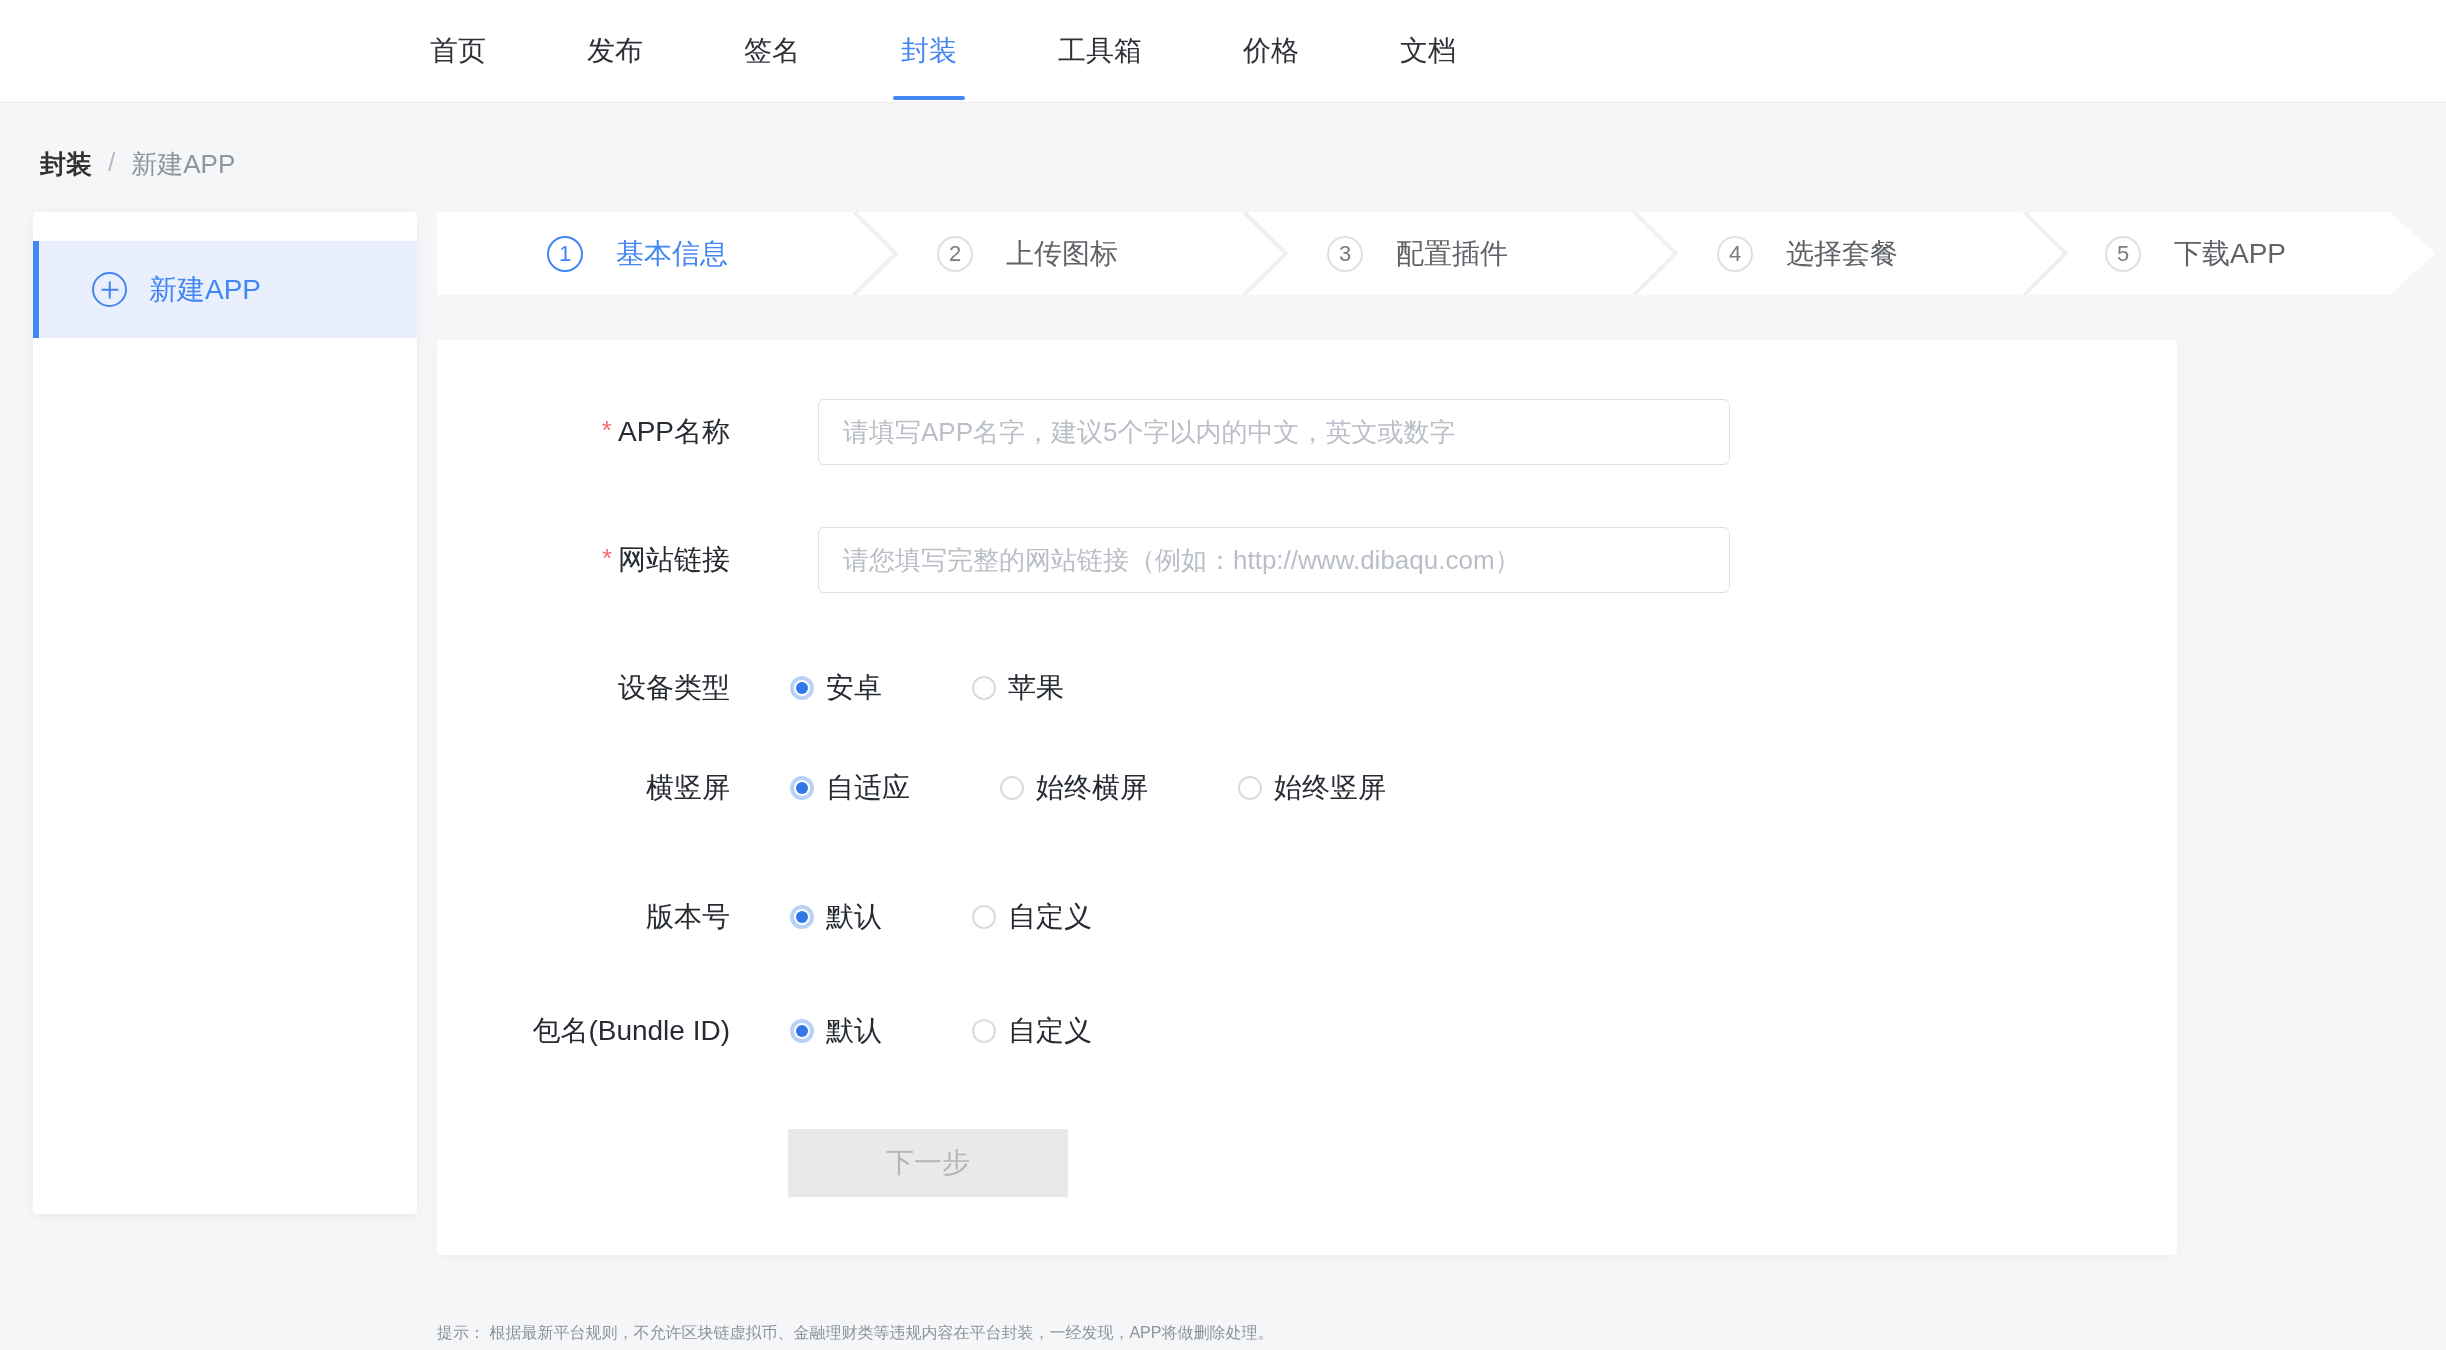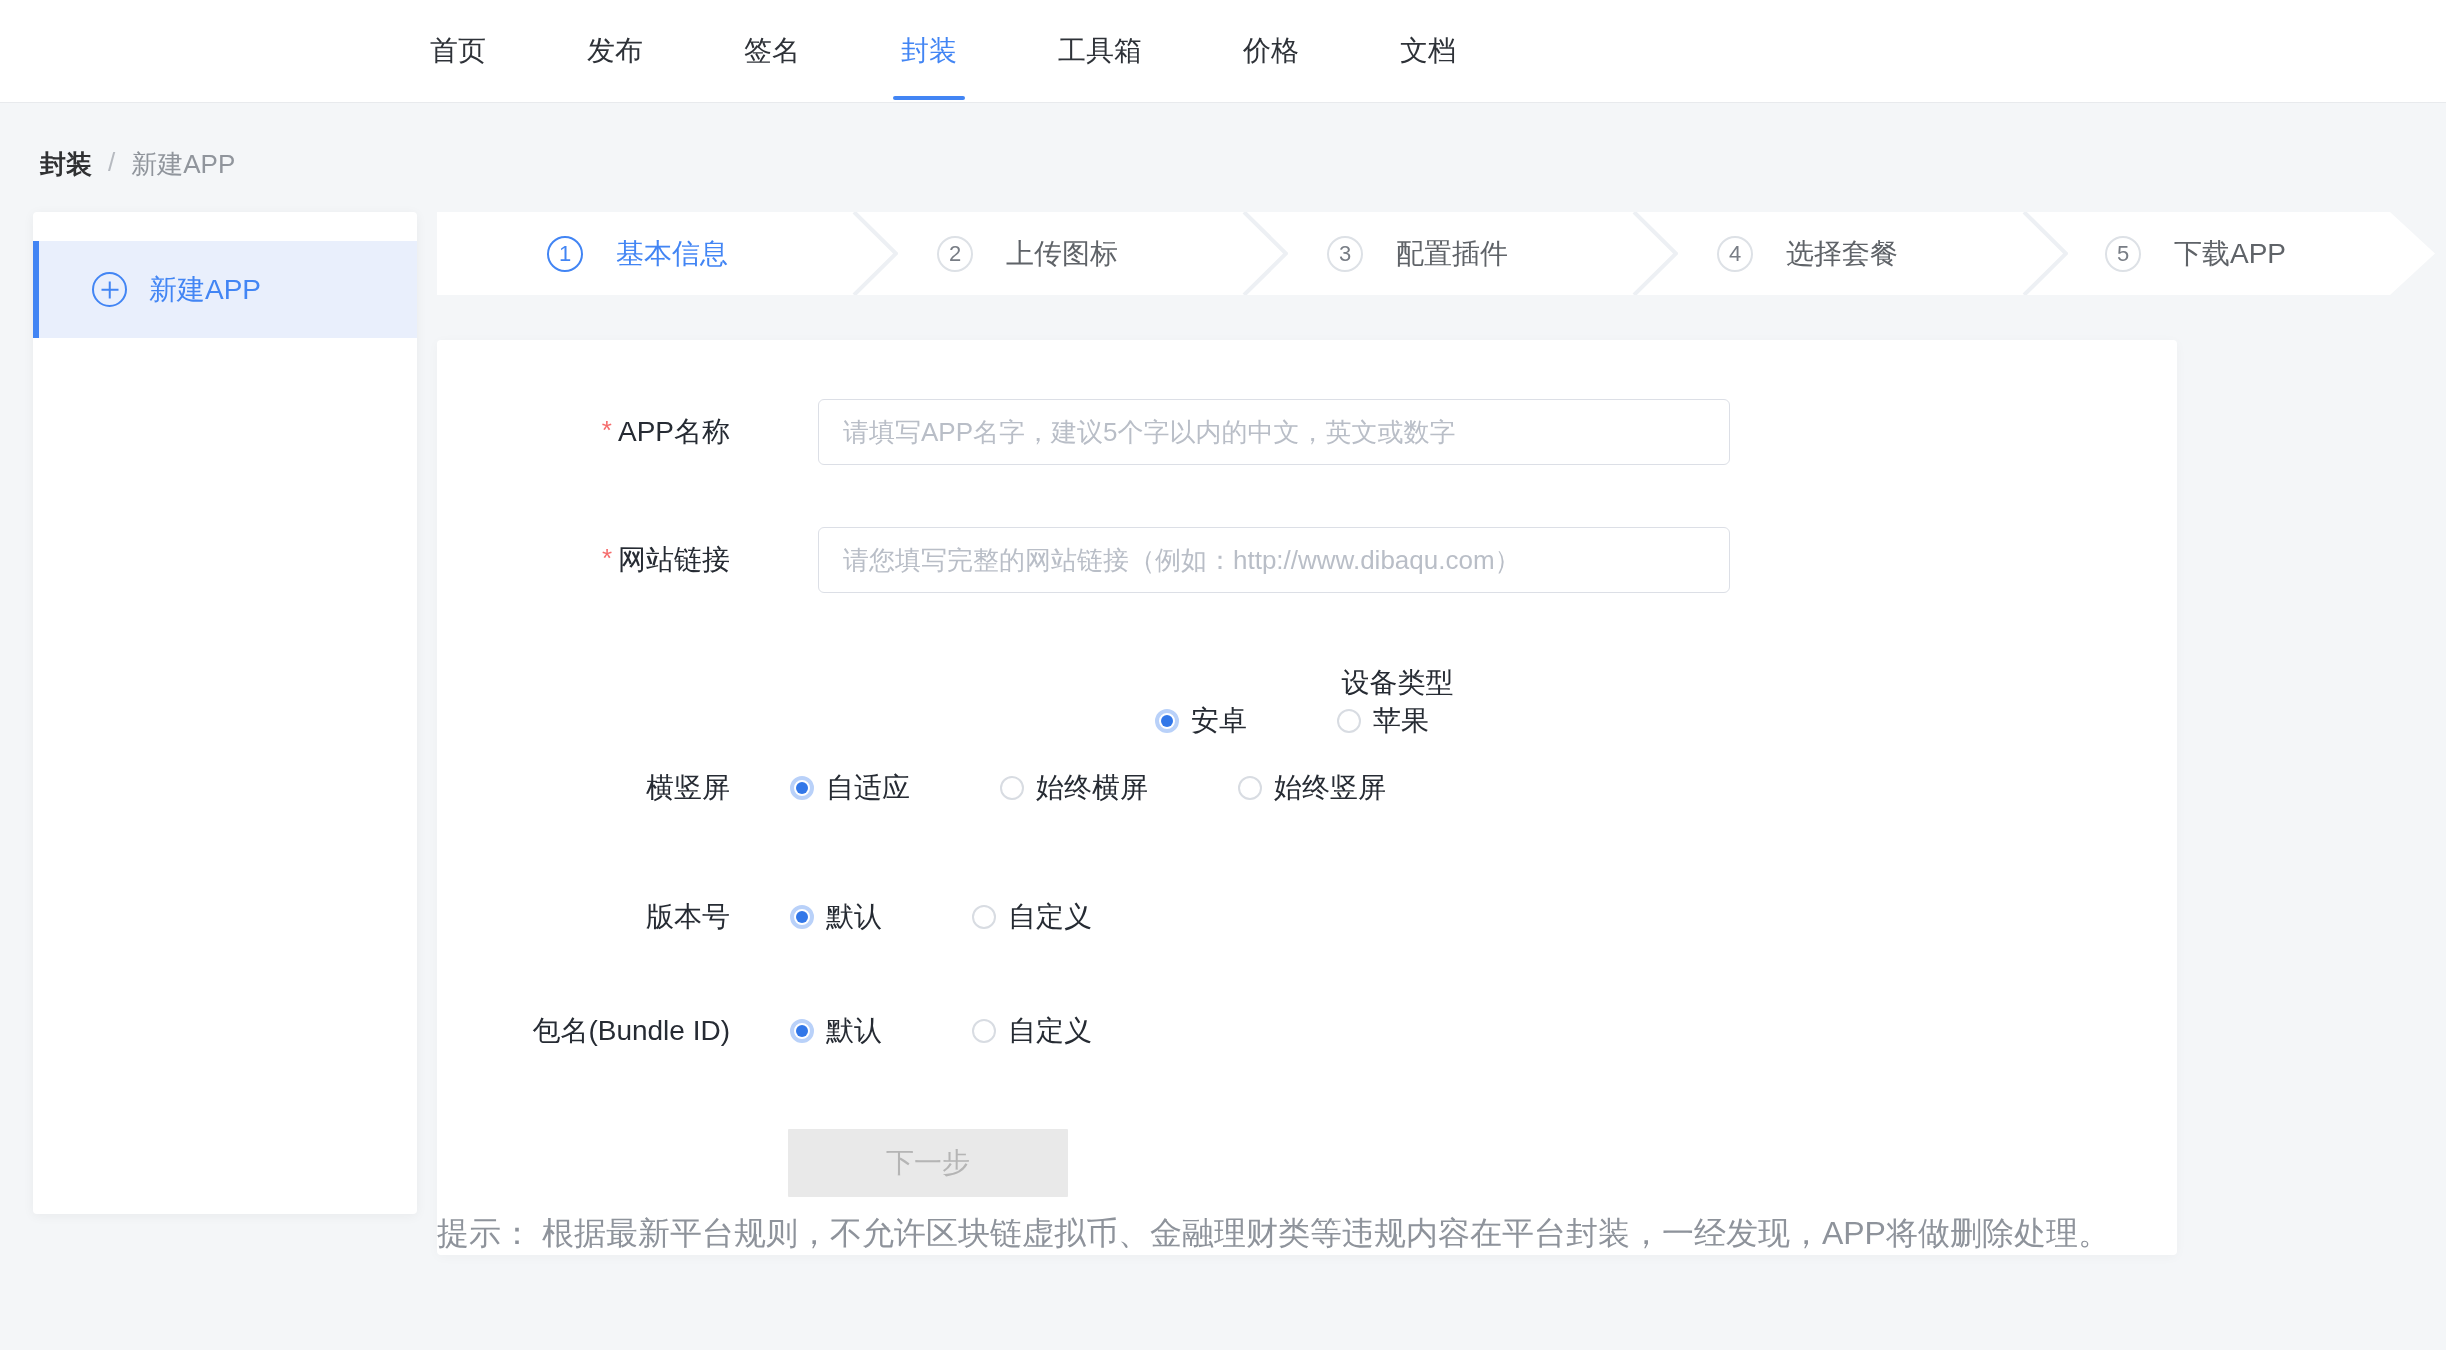--- a/index.html
+++ b/index.html
@@ -111,21 +111,21 @@
   }
   .radio-text { margin-left:12px; font-size:28px; color:#262b33; white-space:nowrap; }
 
   .next-btn {
     position:absolute; left:351px; top:789px; width:280px; height:68px;
     background:#e9e9e9; color:#b5b5b5; font-size:28px; border:none; border-radius:1px;
     cursor:not-allowed; font-family:"Liberation Sans","DejaVu Sans",sans-serif;
   }
 
   
-  .hint { position:absolute; left:437px; top:1212px; font-size:32px; color:#8e939b; }
+  .hint { position:absolute; left:437px; top:1323px; font-size:16px; color:#8e939b; }
 </style>
 </head>
 <body>
 
 <div class="header">
   <div class="nav">
     <div class="nav-tab">首页</div>
     <div class="nav-tab">发布</div>
     <div class="nav-tab">签名</div>
     <div class="nav-tab active">封装</div>
@@ -196,21 +196,21 @@
 
   <div class="form-row" style="top:187px; height:66px;">
     <div class="row-label">
       <span class="req-star">*</span><span>网站链接</span>
     </div>
     <div class="row-control">
       <input class="text-input" type="text" placeholder="请您填写完整的网站链接（例如：http://www.dibaqu.com）" style="">
     </div>
   </div>
 
-  <div class="form-row" style="top:324px; height:34px;flex-direction:column;">
+  <div class="form-row" style="top:331px; height:34px;">
     <div class="row-label">设备类型</div>
     <div class="row-control radio-group">
       <div class="radio-option">
         <span class="radio checked"></span>
         <span class="radio-text">安卓</span>
       </div>
       <div class="radio-option">
         <span class="radio unchecked"></span>
         <span class="radio-text">苹果</span>
       </div>

